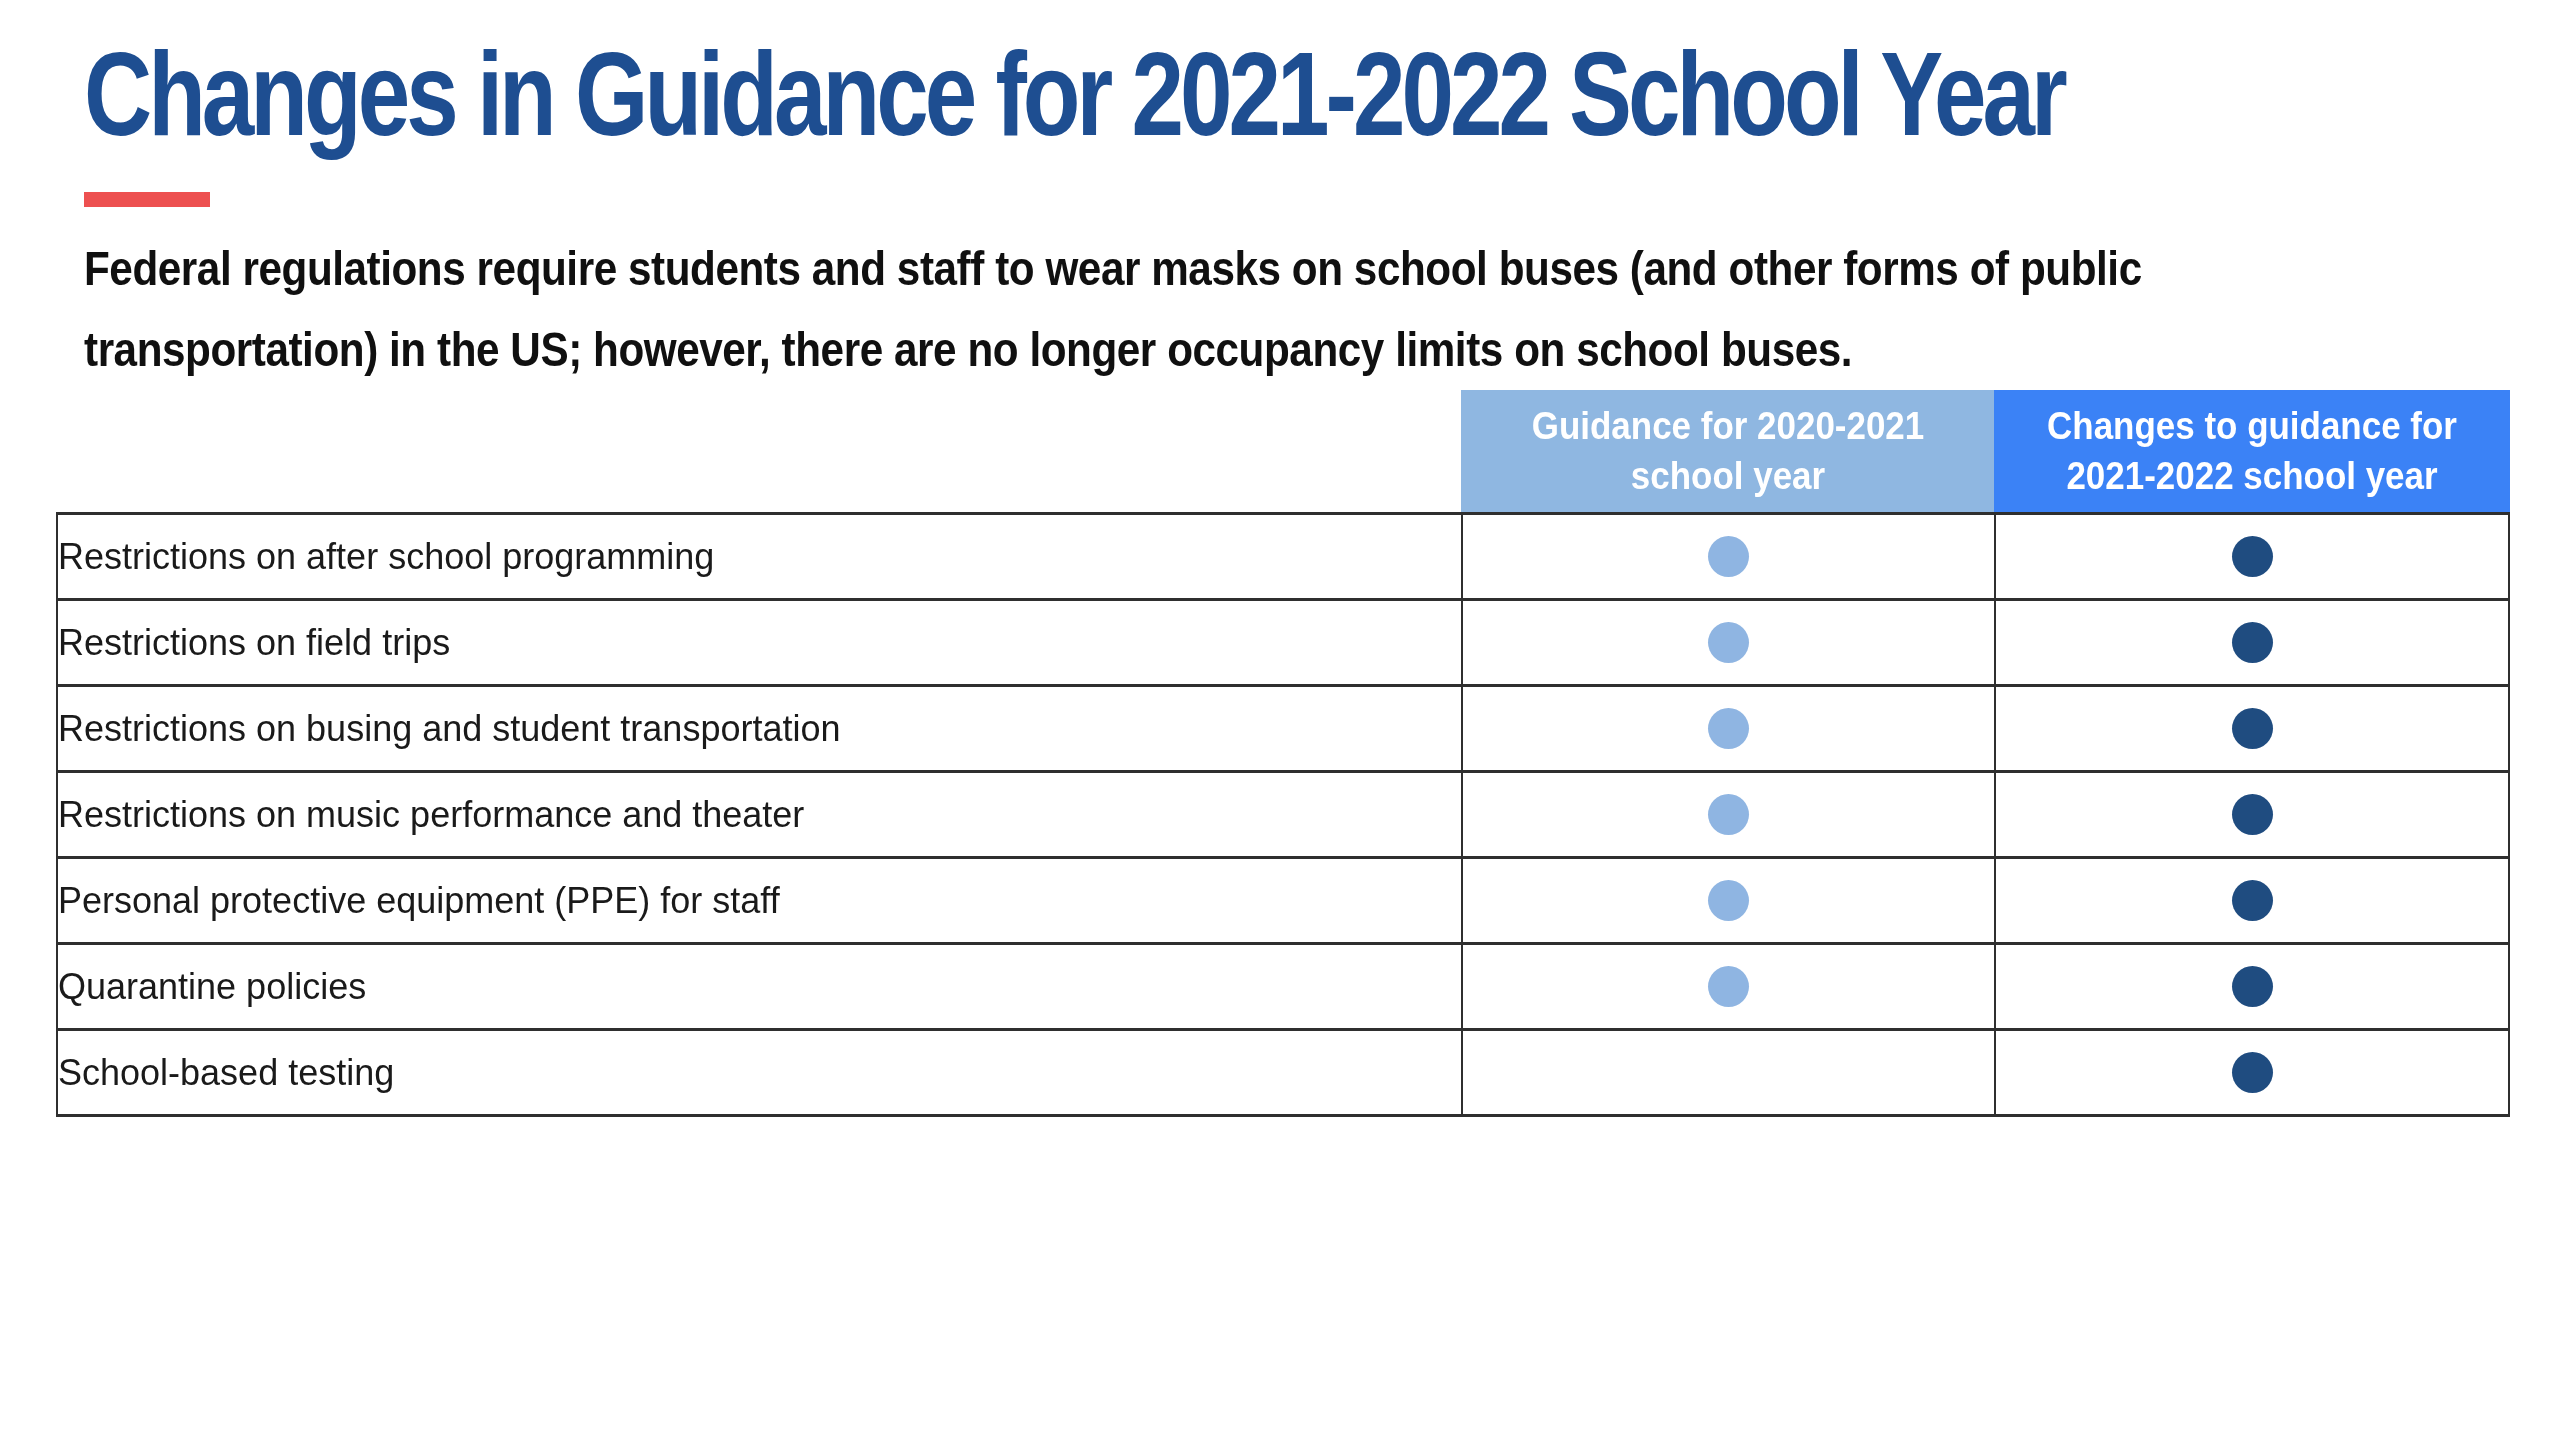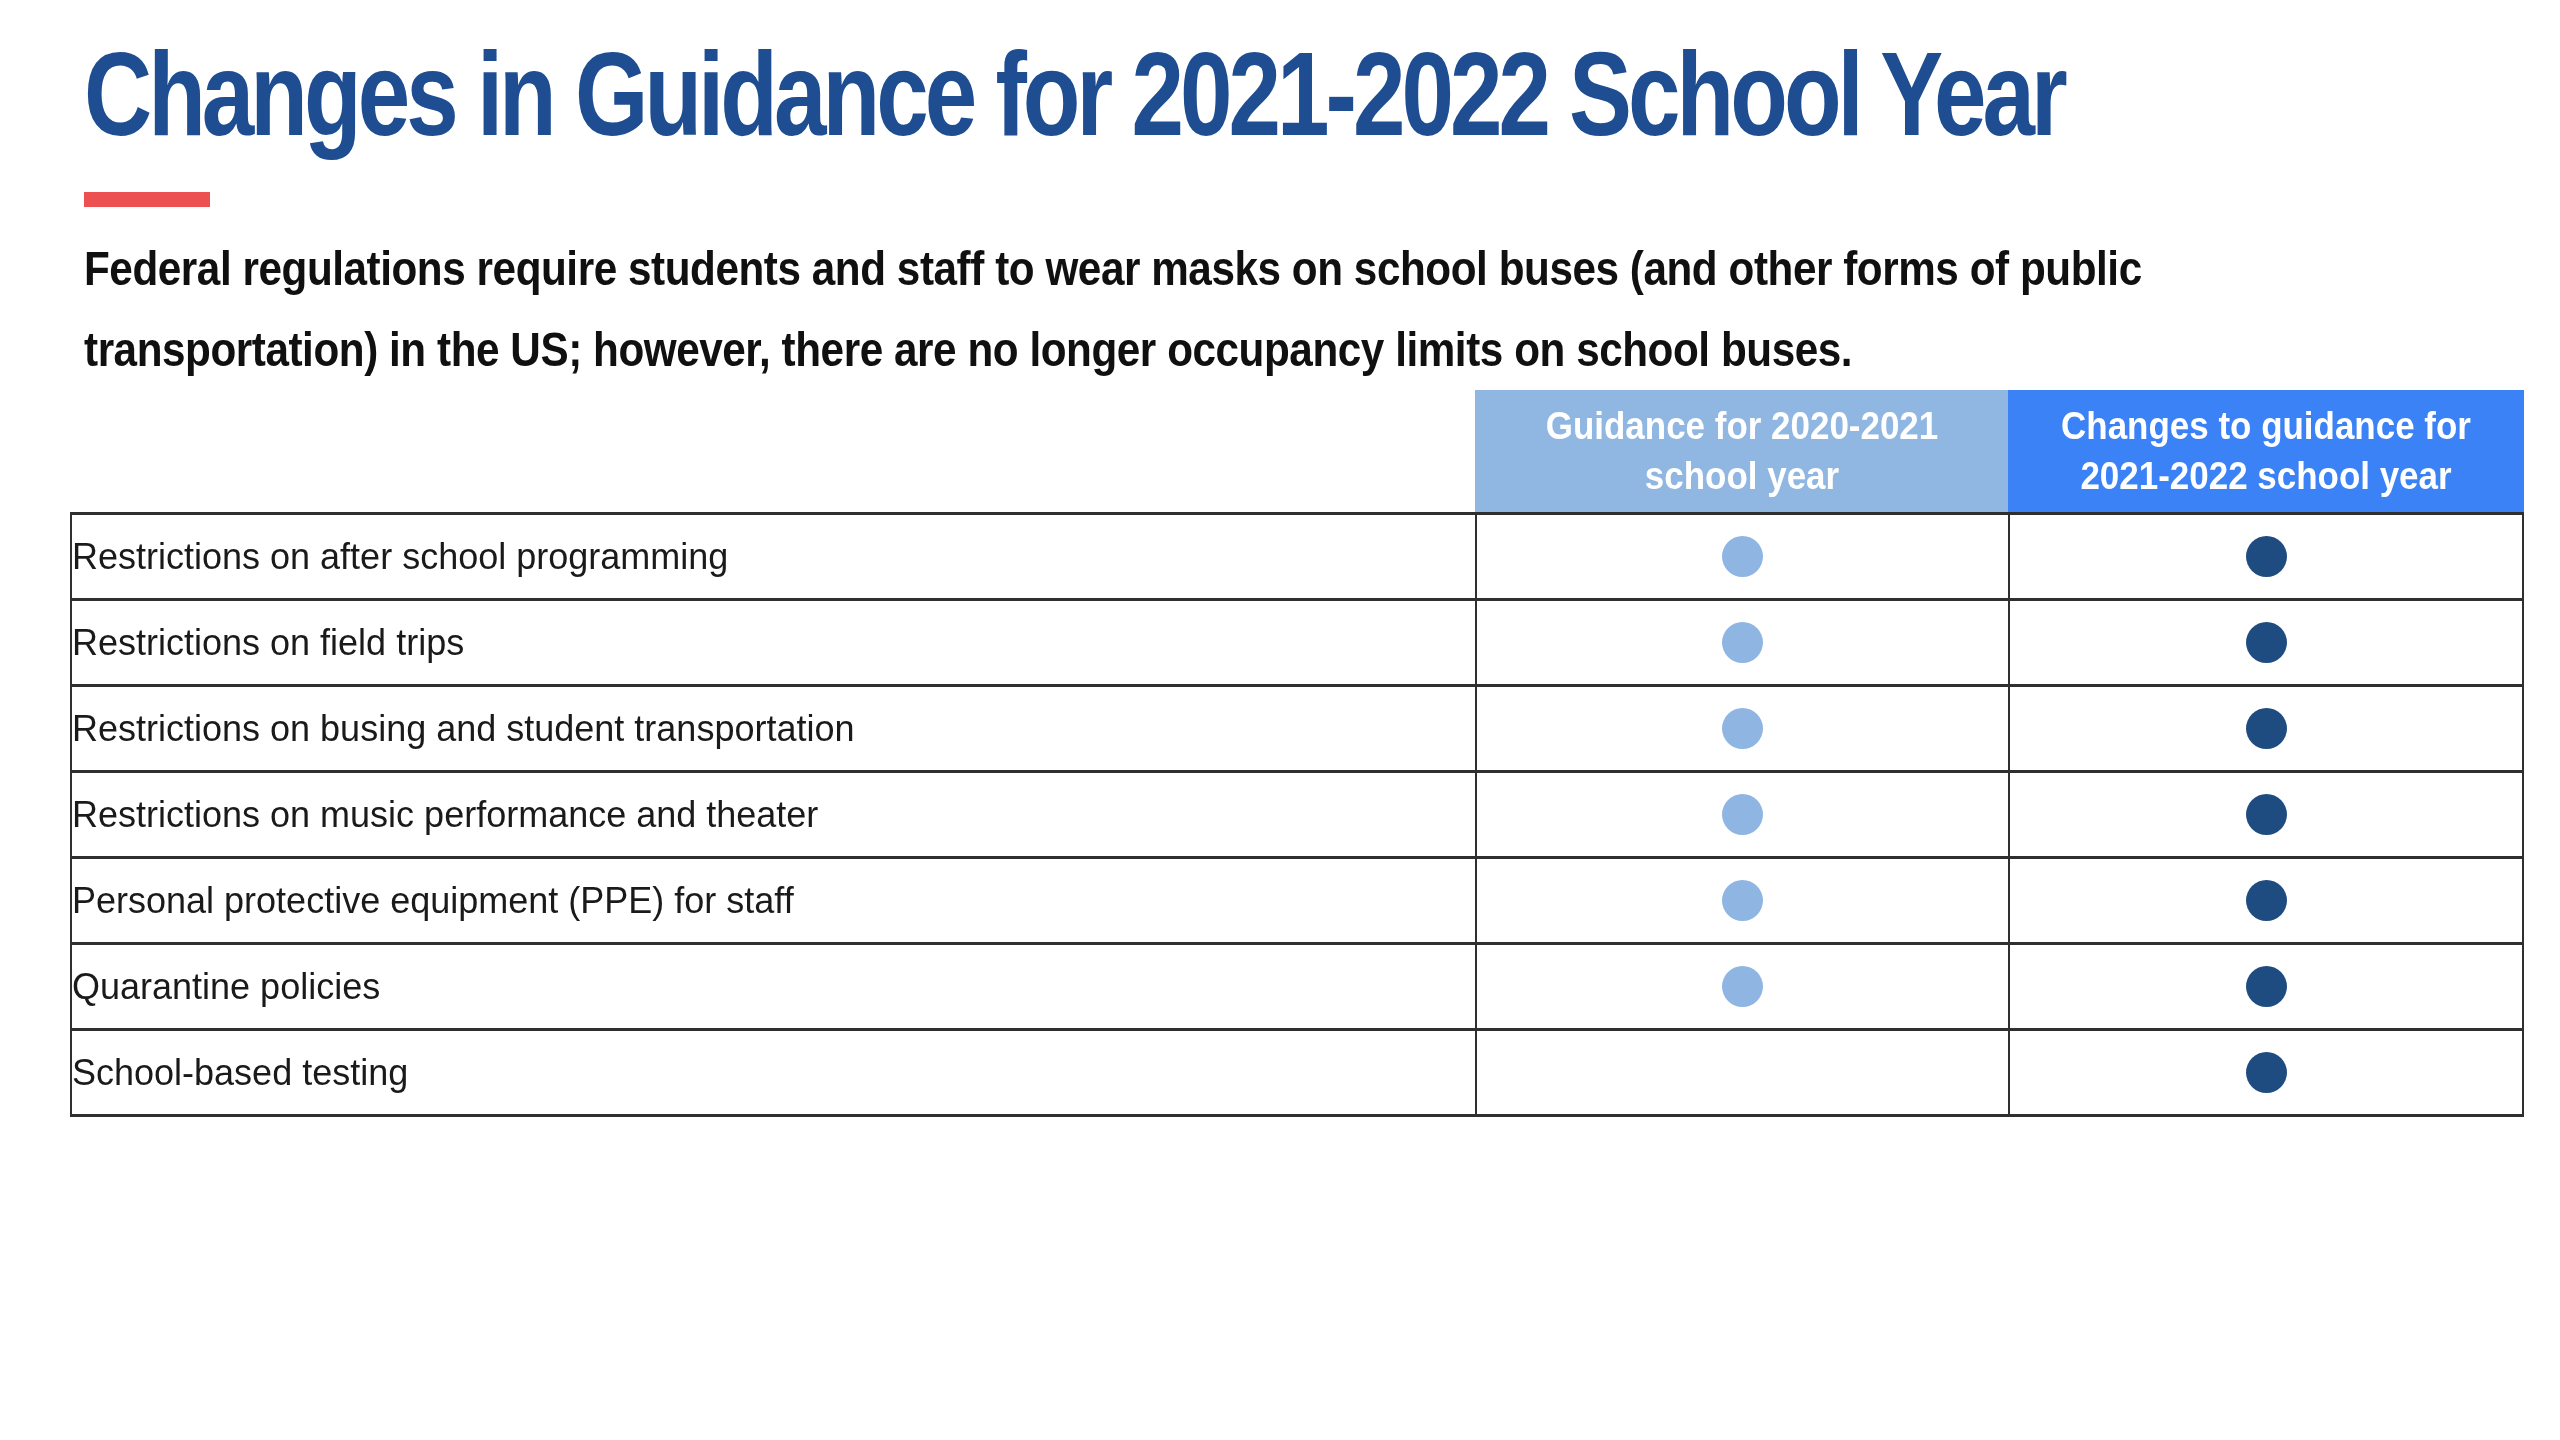--- a/index.html
+++ b/index.html
@@ -23,21 +23,21 @@
 
   
   .subtitle { position:absolute; left:84px; top:228px; }
   .subtitle .line {
     font-size:48px; font-weight:700; color:#101010; letter-spacing:-0.5px;
     line-height:81px; white-space:nowrap;
     transform:scaleX(0.88); transform-origin:left top;
   }
 
   
-  .gtable { position:absolute; left:70px; top:390px; width:2454px; }
+  .gtable { position:absolute; left:56px; top:390px; width:2454px; }
   .ghead { display:flex; height:122px; }
   .ghead .spacer { width:1405px; }
   .gth {
     display:flex; align-items:center; justify-content:center;
     color:#ffffff; font-weight:700; font-size:38px; line-height:1.32;
     text-align:center;
   }
   .gth .hlabel { width:490px; transform:scaleX(0.92); transform-origin:center; }
   .gth.light { width:533px; background:#8FB7E1; }
   .gth.dark  { width:516px; background:#3b82f6; }

